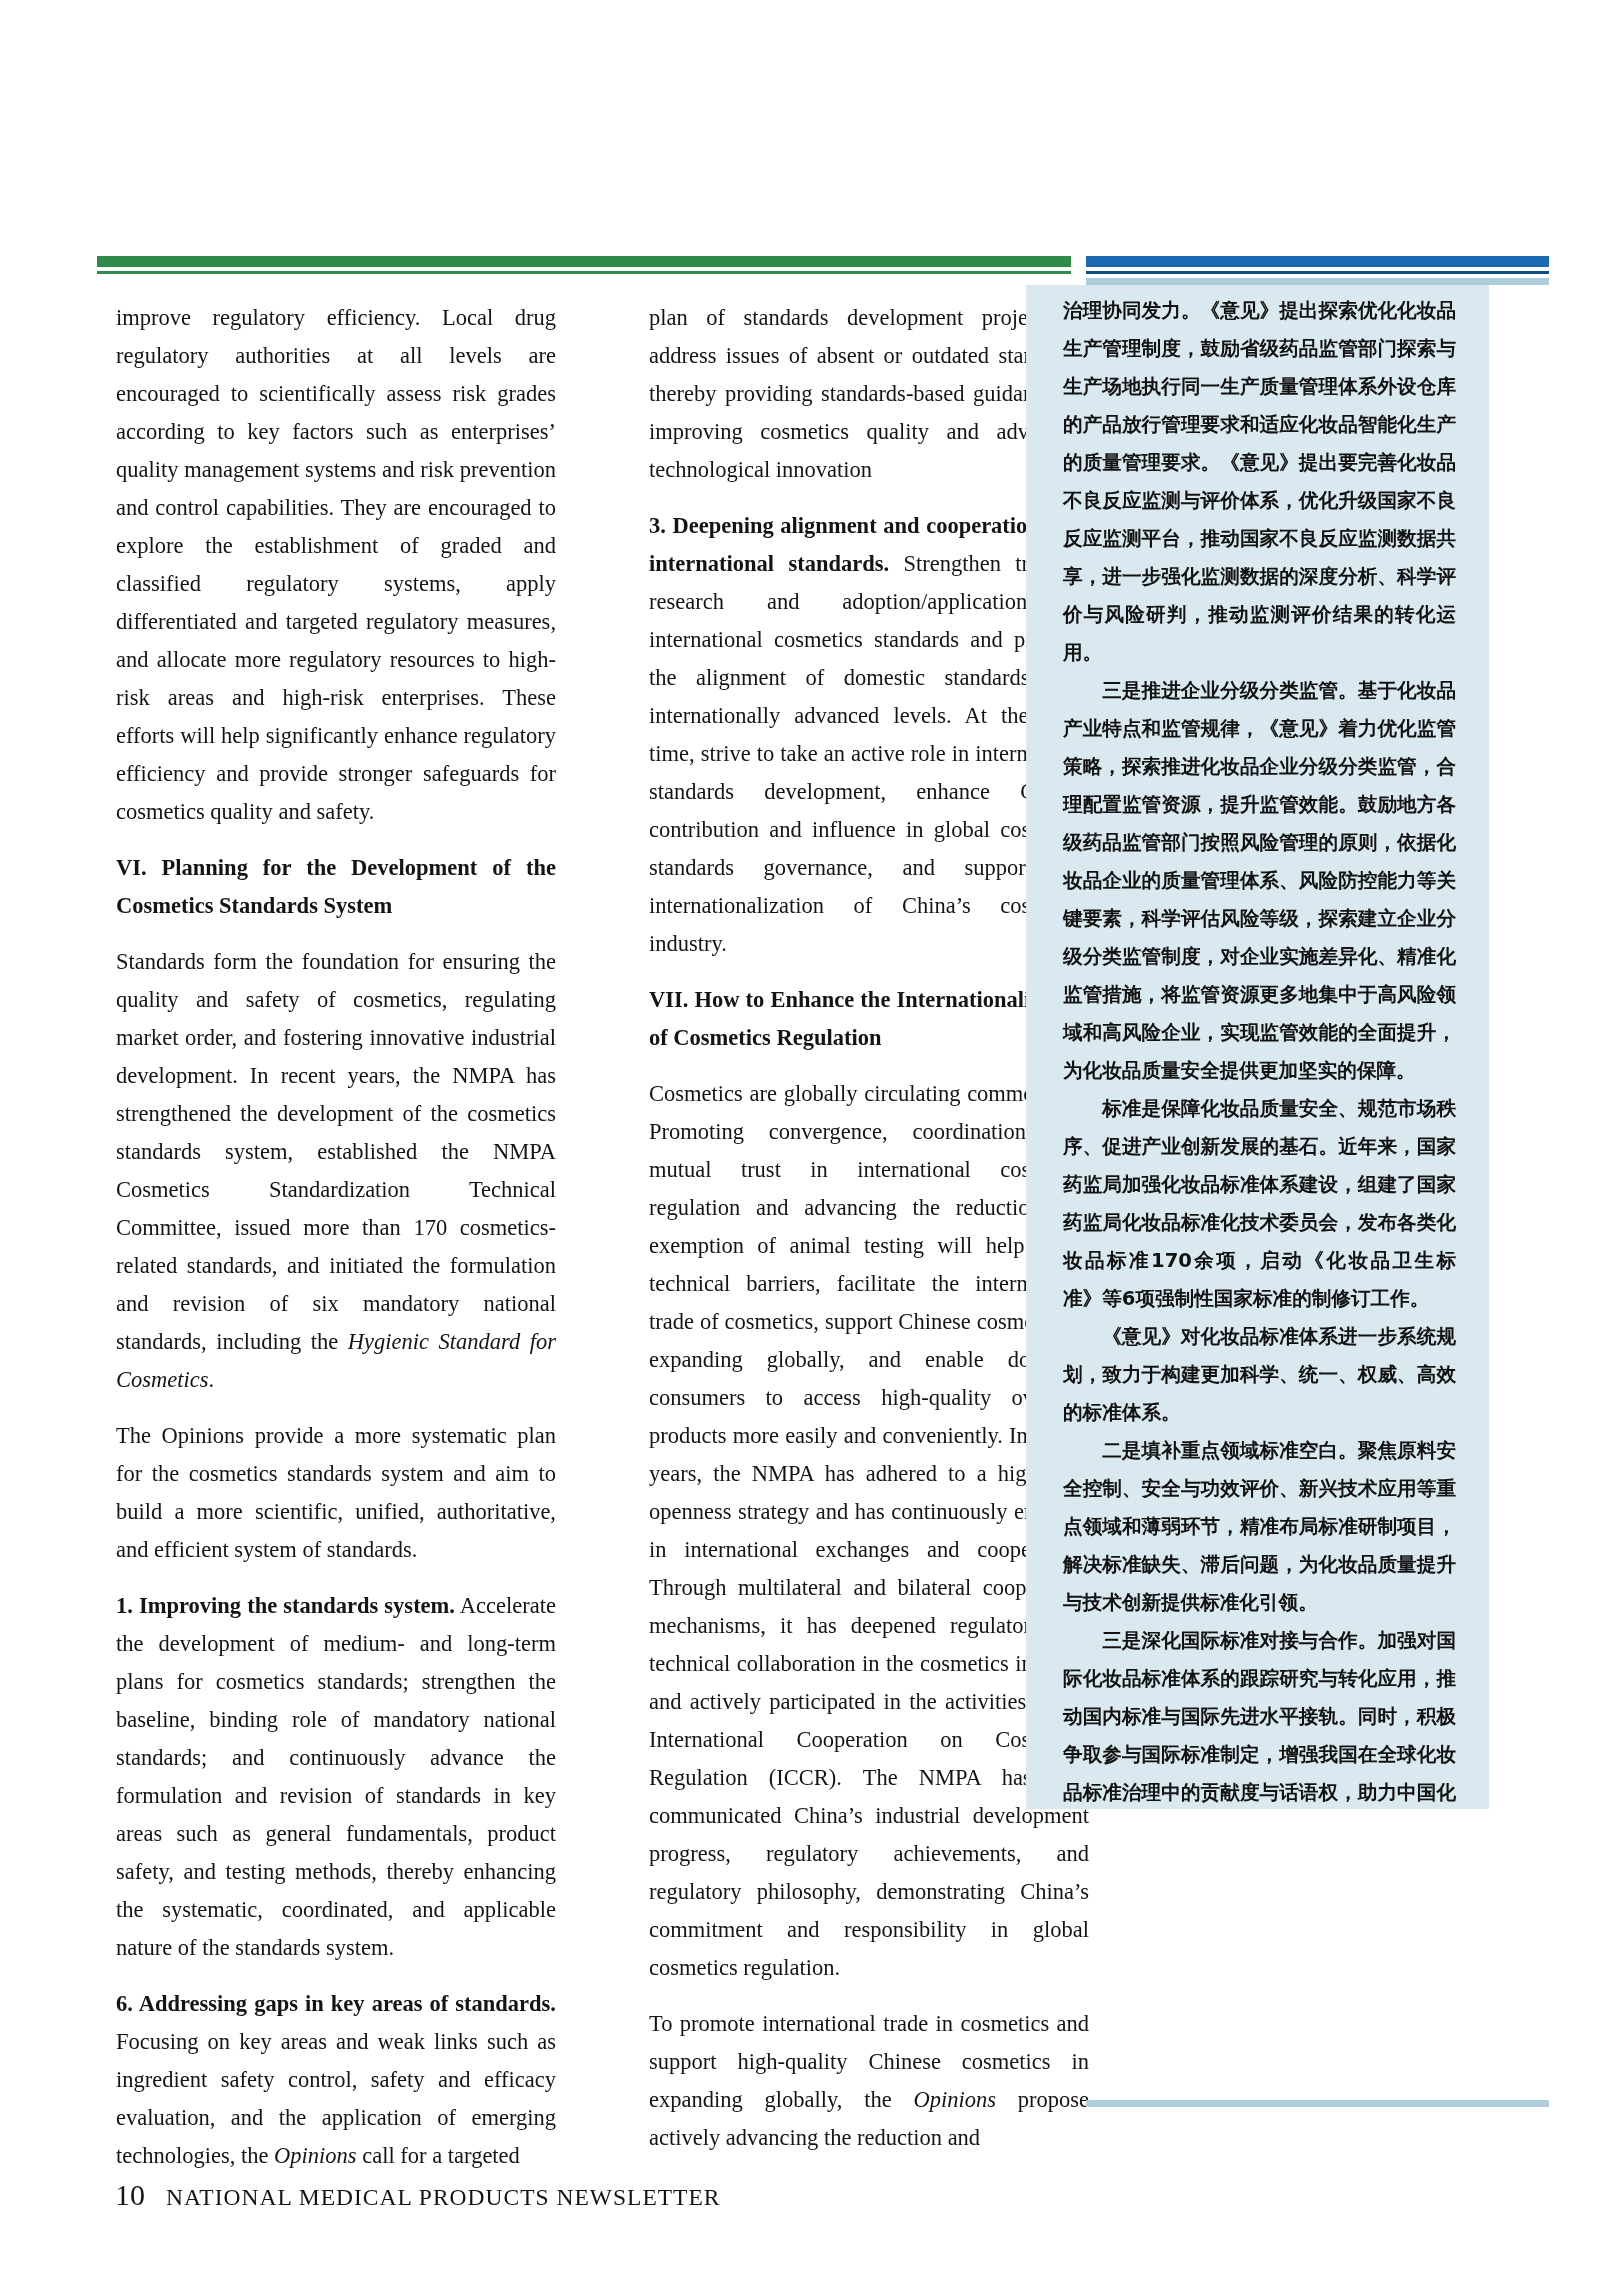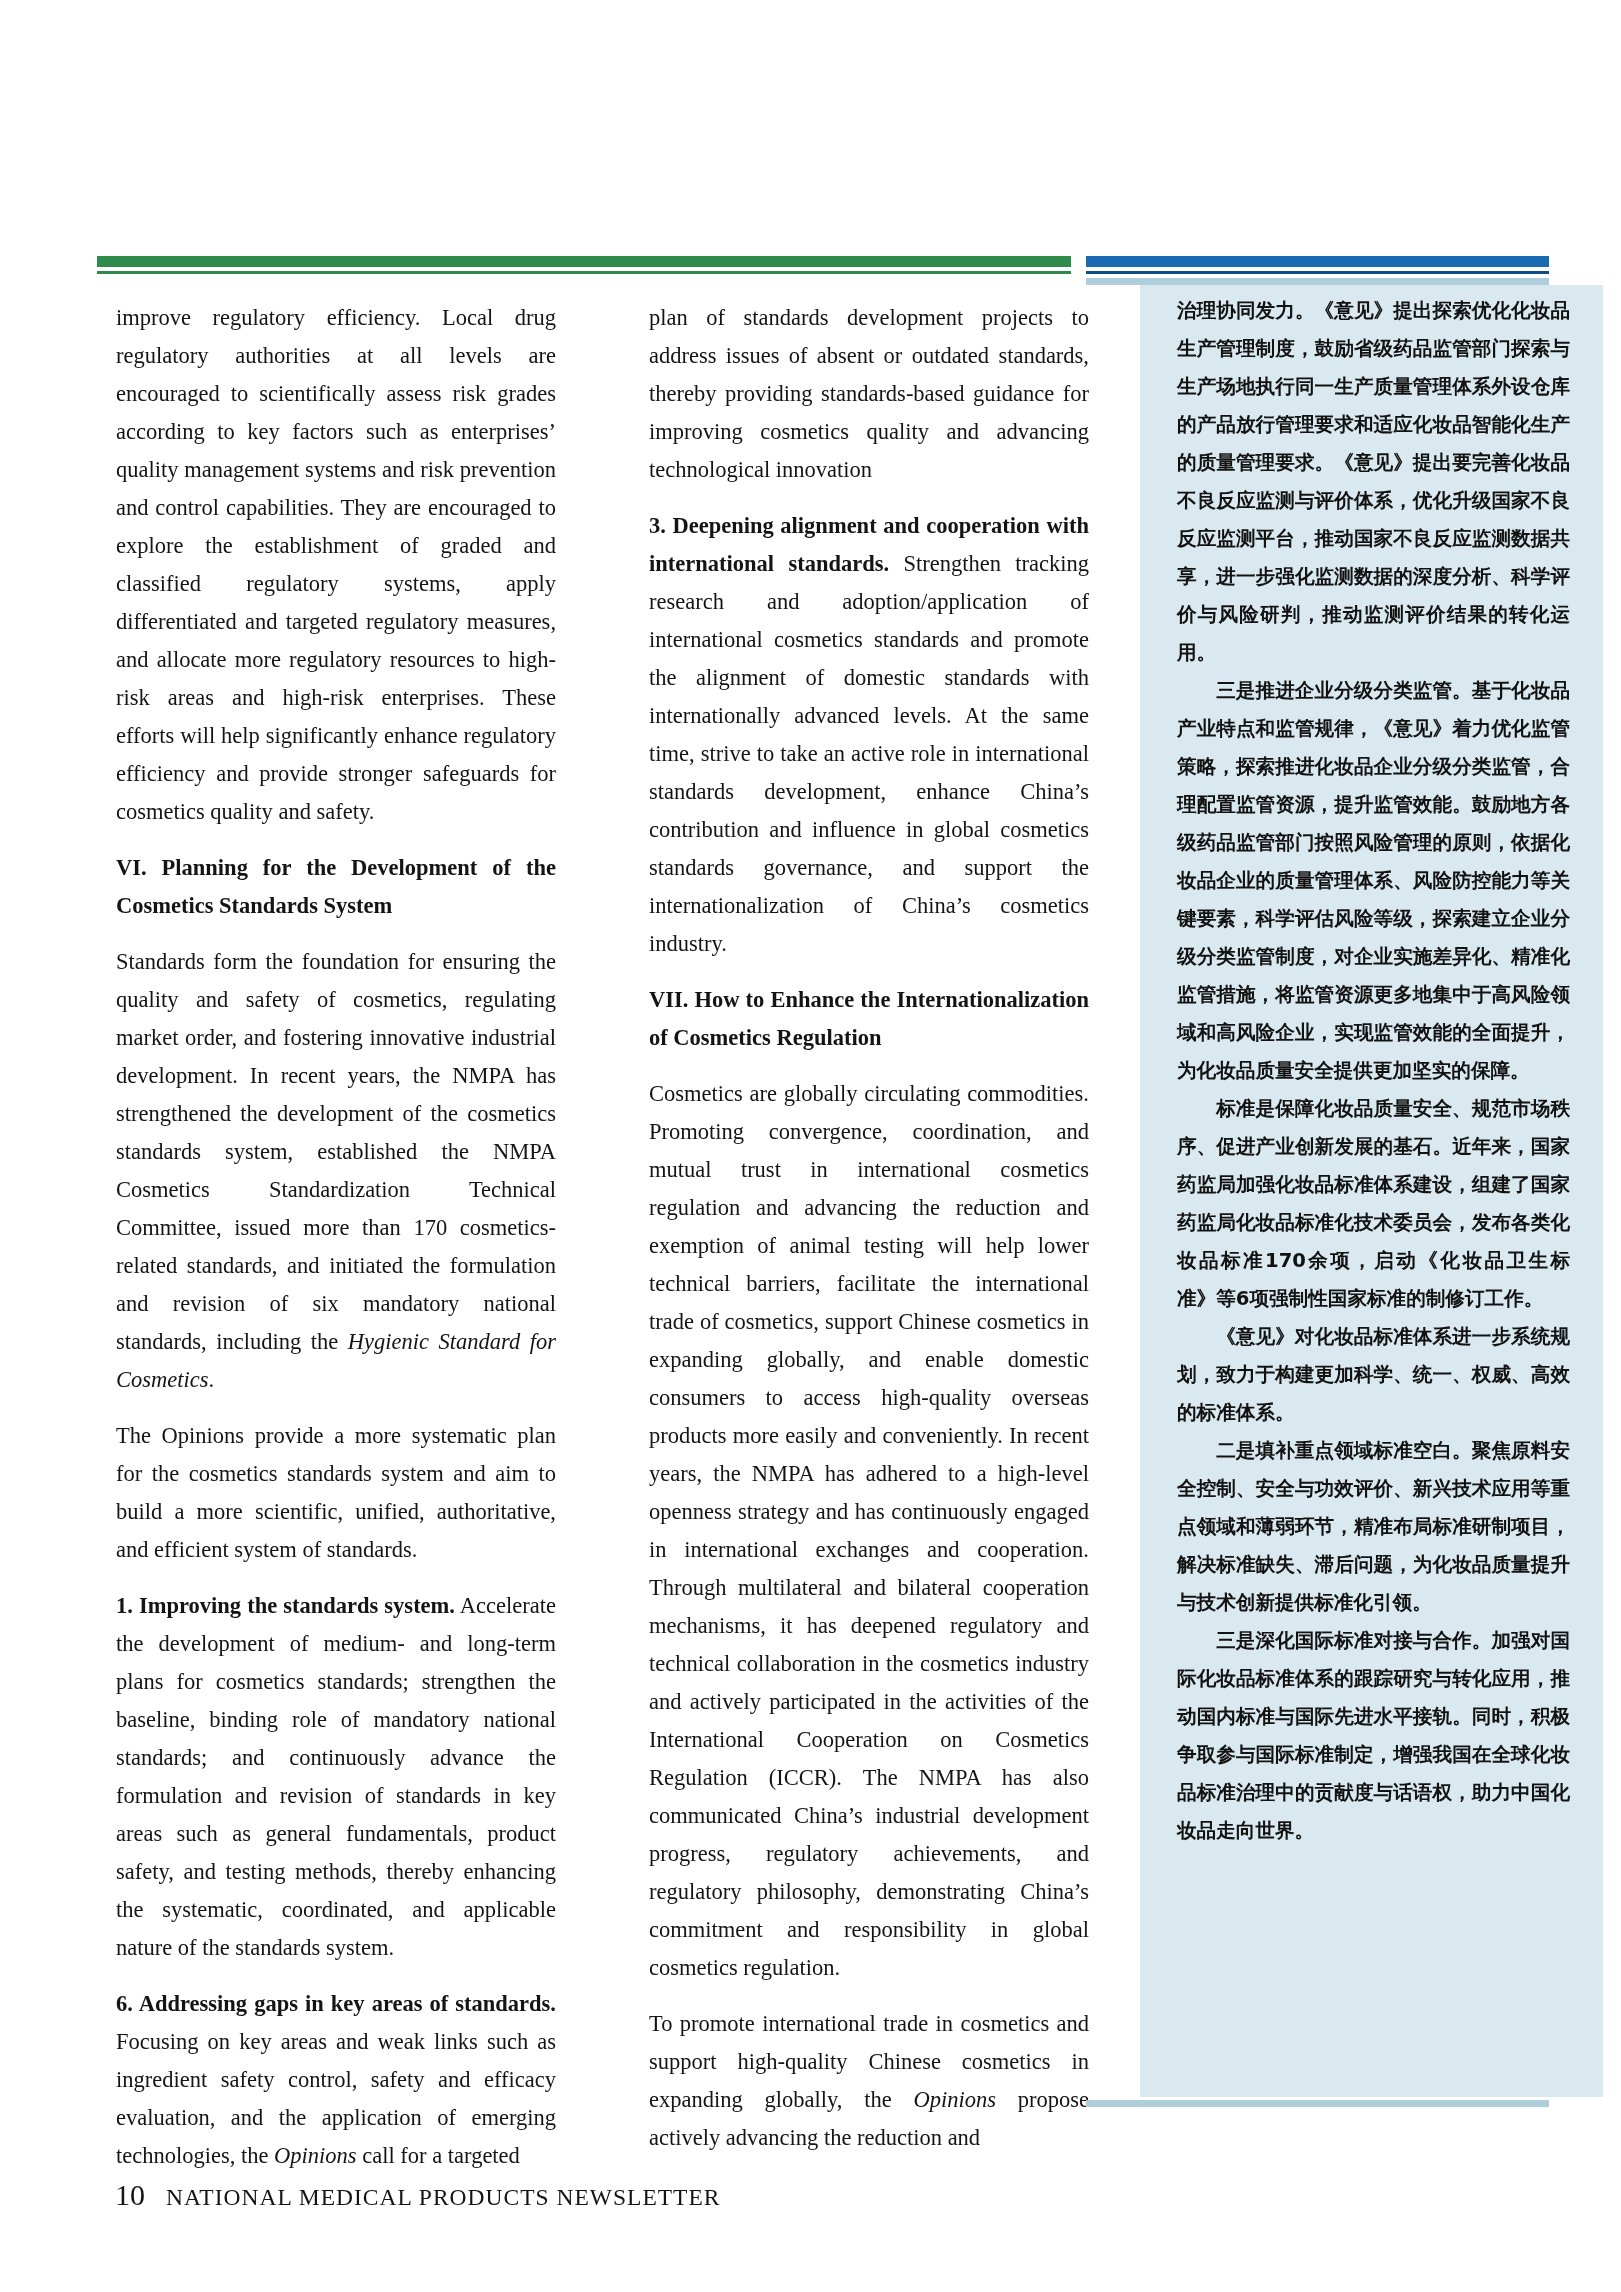--- a/index.html
+++ b/index.html
@@ -45,24 +45,24 @@
     position: absolute;
     left: 1086px;
     width: 463px;
     height: 6.9px;
     background: var(--panel-edge, #AECEDC);
   }
   .panel-top-strip { top: 278px; }
   .panel-bottom-strip { top: 2100px; }
   .panel {
     position: absolute;
-    left: 1140px;
+    left: 1026px;
     top: 285px;
     width: 463px;
-    height: 1812px;
+    height: 1524px;
     box-sizing: border-box;
     padding: 6.9px 33px 0 37px;
     background: var(--panel-bg, #DAE9F0);
     overflow: hidden;
   }
   .cn {
     font-family: "DejaVu Sans", sans-serif;
     font-size: 19.6px;
     line-height: 38px;
     text-align: justify;

